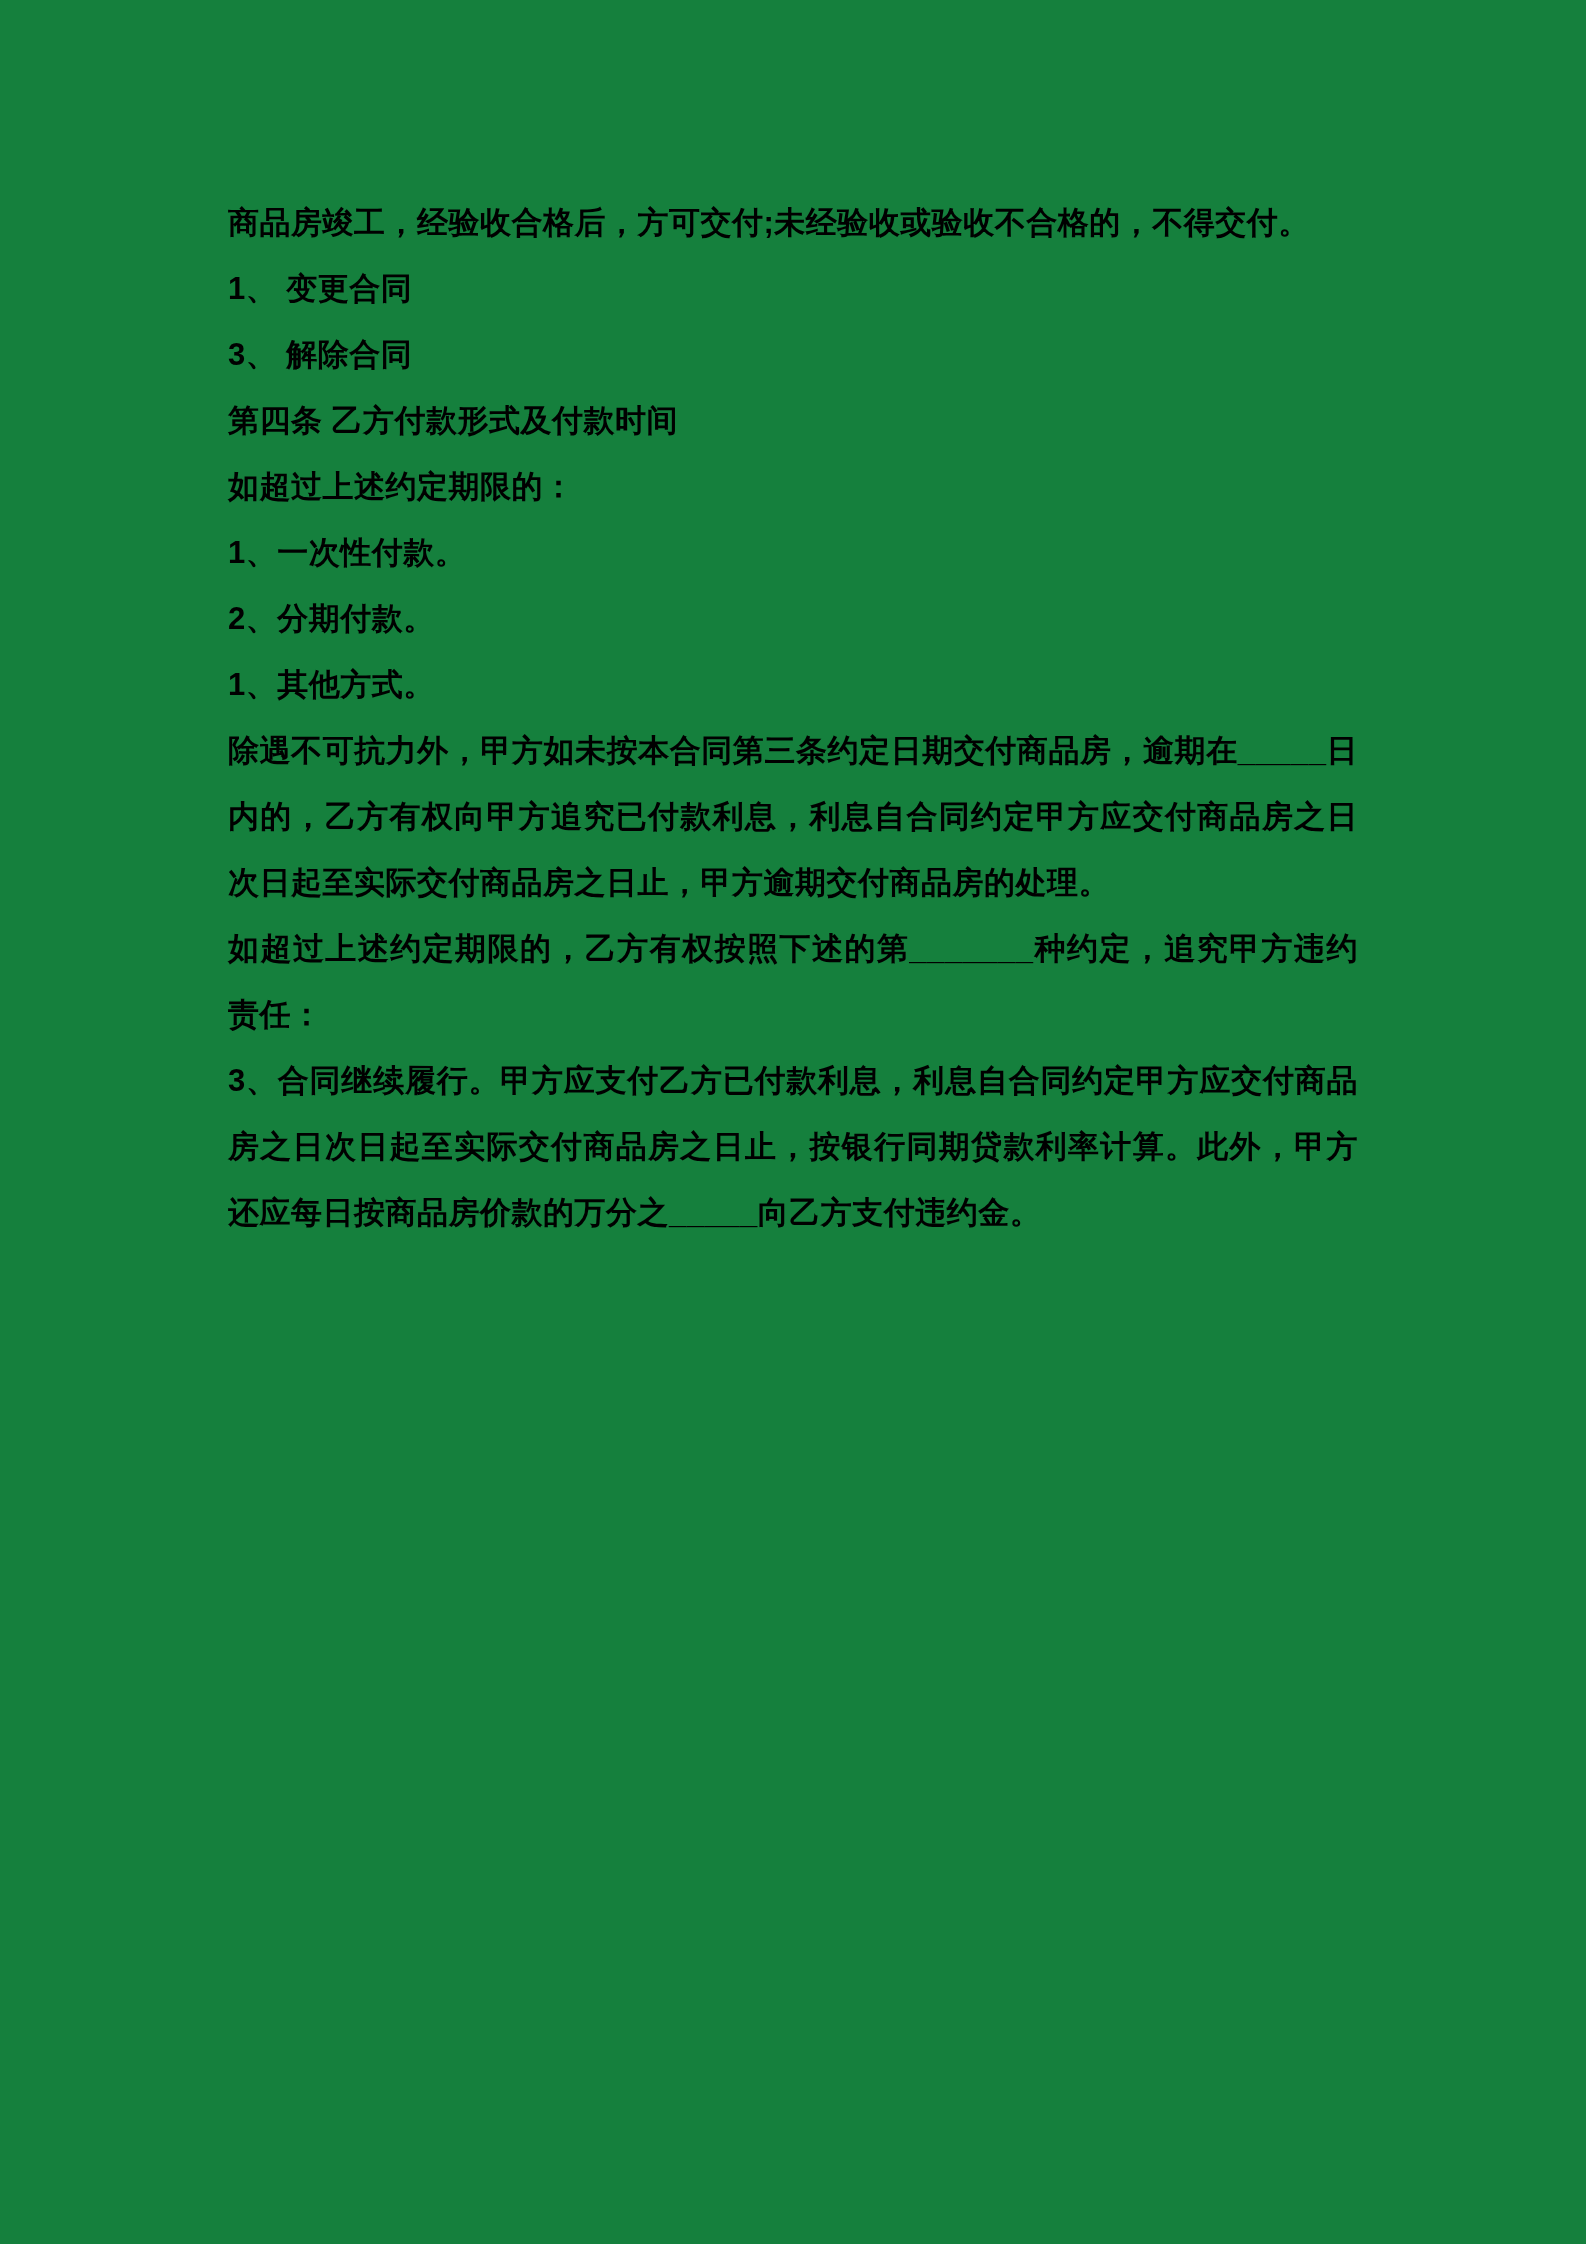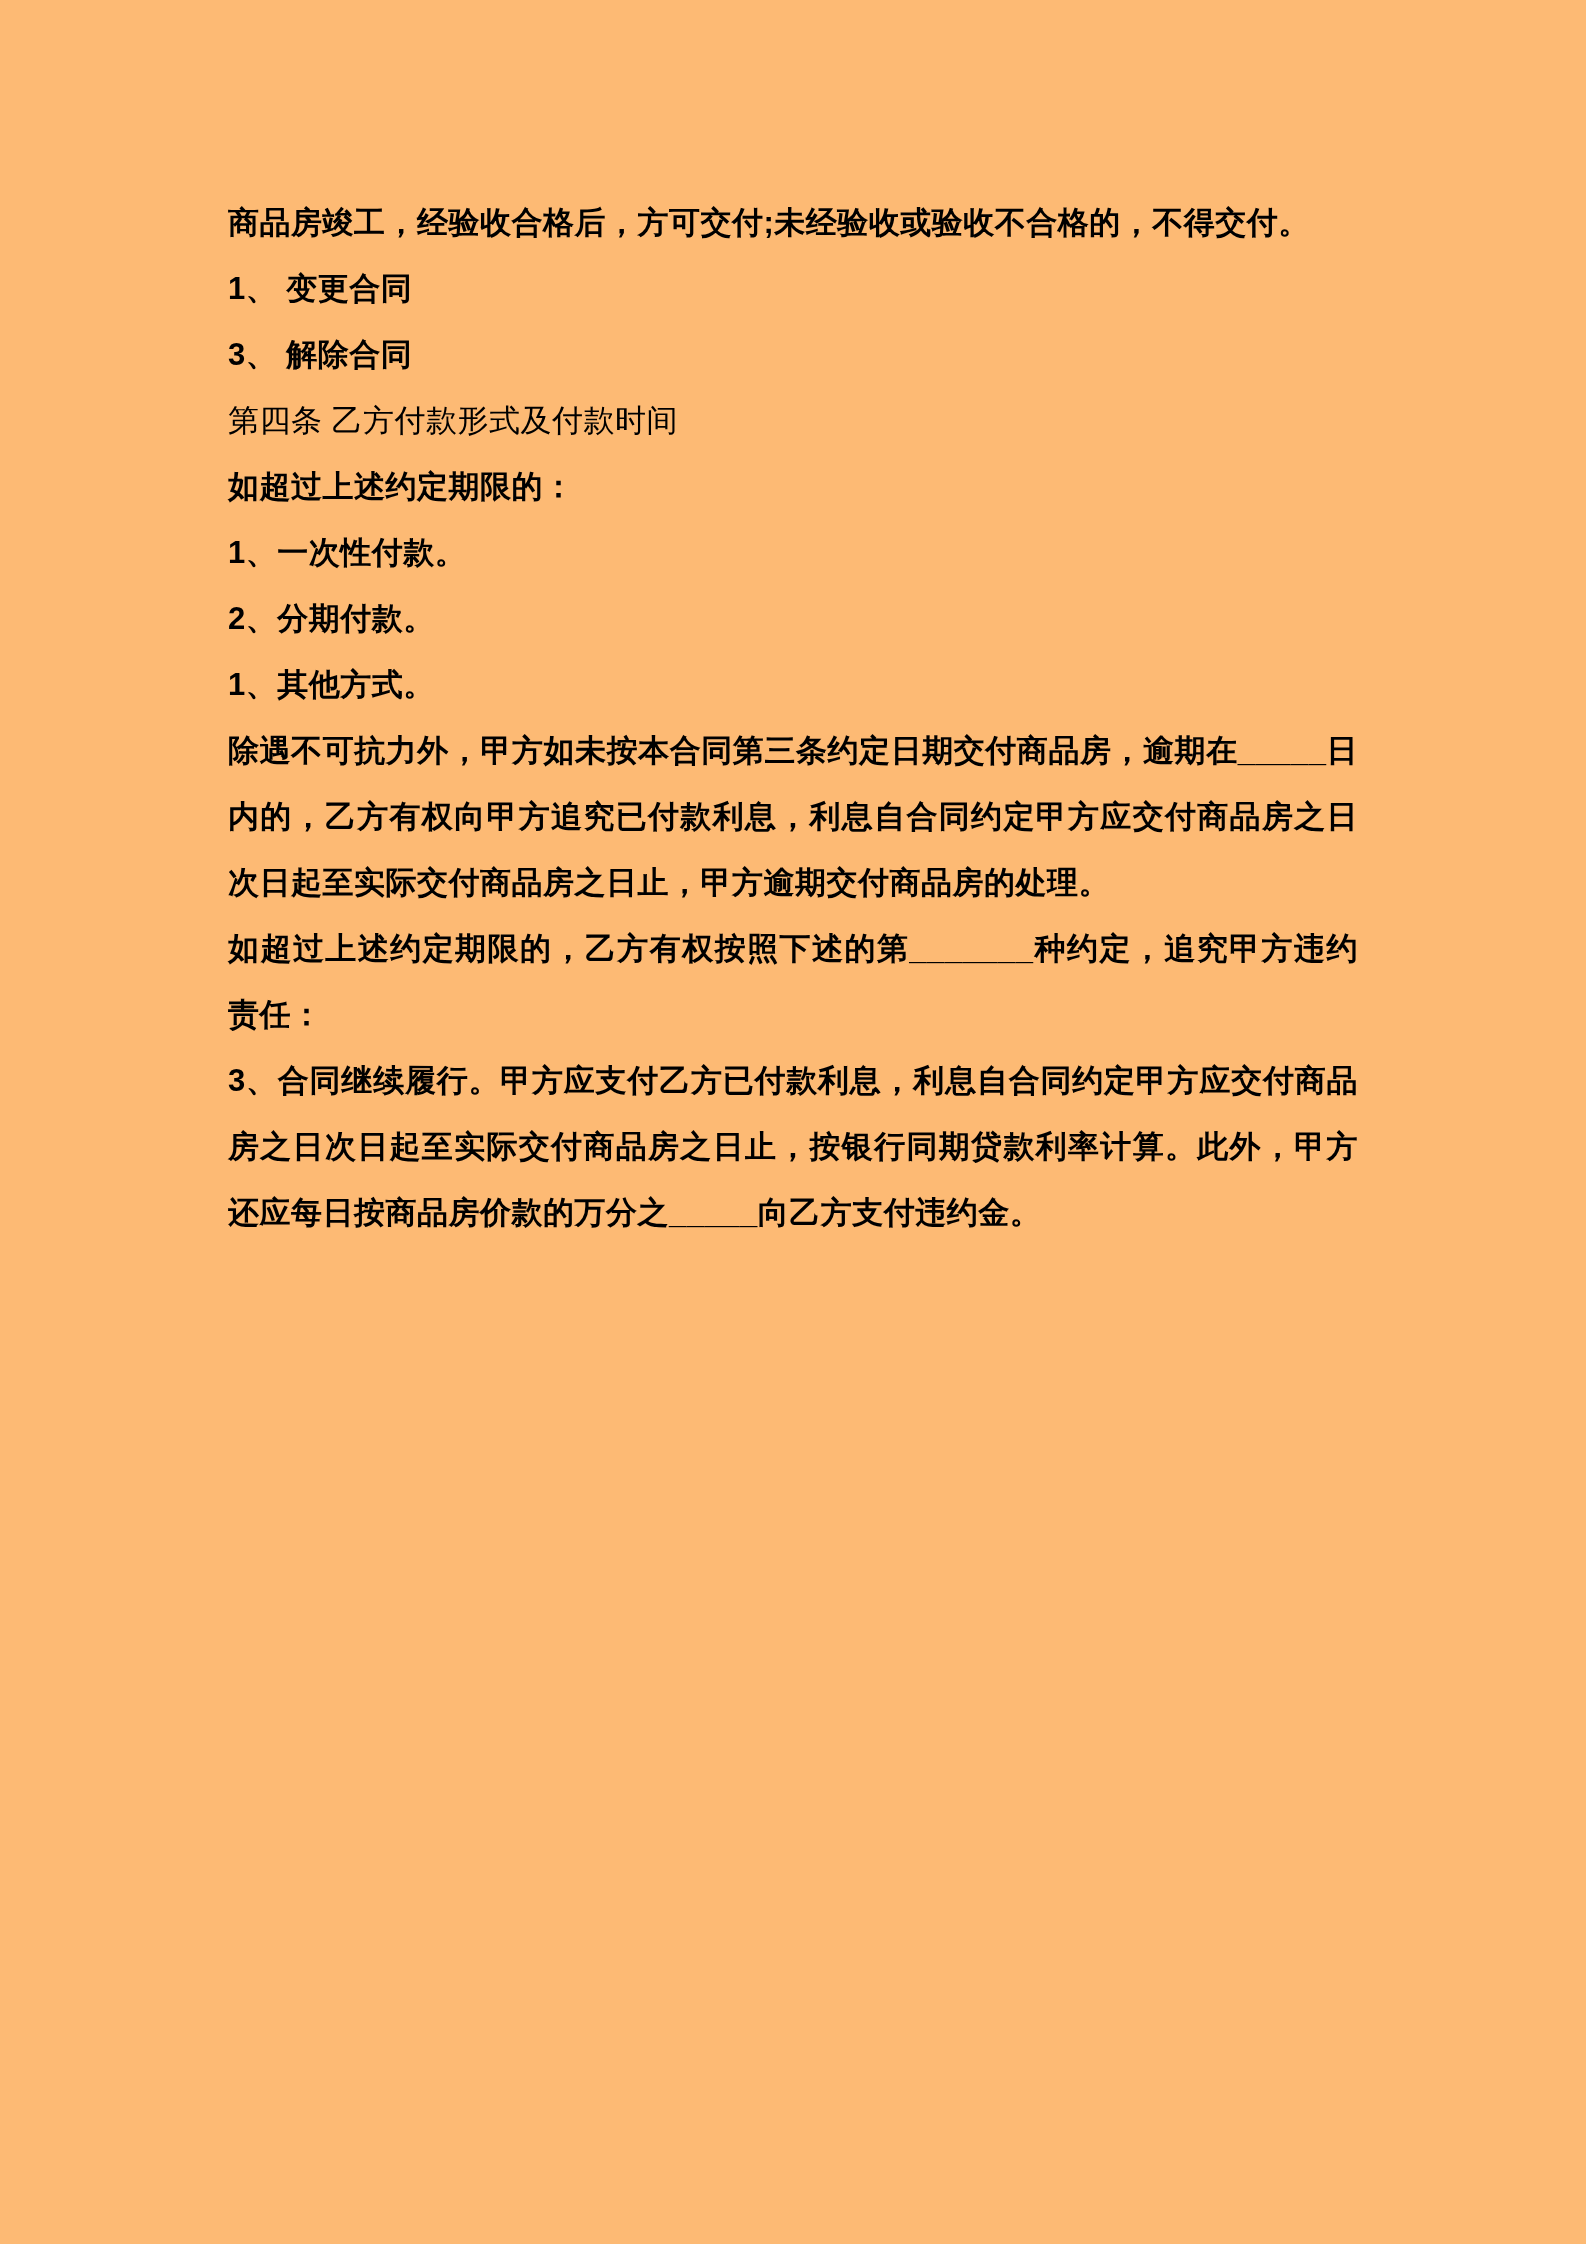--- a/index.html
+++ b/index.html
@@ -4,21 +4,21 @@
 <style>
   html, body {
     margin: 0;
     padding: 0;
     background: #ffffff;
   }
   .page {
     position: relative;
     width: 1586px;
     height: 2244px;
-    background: #fdba74;
+    background: #15803d;
     margin: 0 auto;
     box-sizing: border-box;
     overflow: hidden;
   }
   .doc-body {
     position: absolute;
     left: 228px;
     top: 190px;
     width: 1130px;
   }
@@ -27,21 +27,21 @@
     font-size: 31px;
     line-height: 66px;
     color: #000000;
     letter-spacing: 0.5px;
     margin: 0;
     text-align: justify;
     text-justify: inter-ideograph;
     font-weight: 600;
   }
   .para.heading {
-    font-weight: 400;
+    font-weight: 700;
   }
 </style>
 </head>
 <body>
 
 <div class="page">
   <div class="doc-body">
 
     <p class="para">商品房竣工，经验收合格后，方可交付;未经验收或验收不合格的，不得交付。</p>
     <p class="para">1、 变更合同</p>

